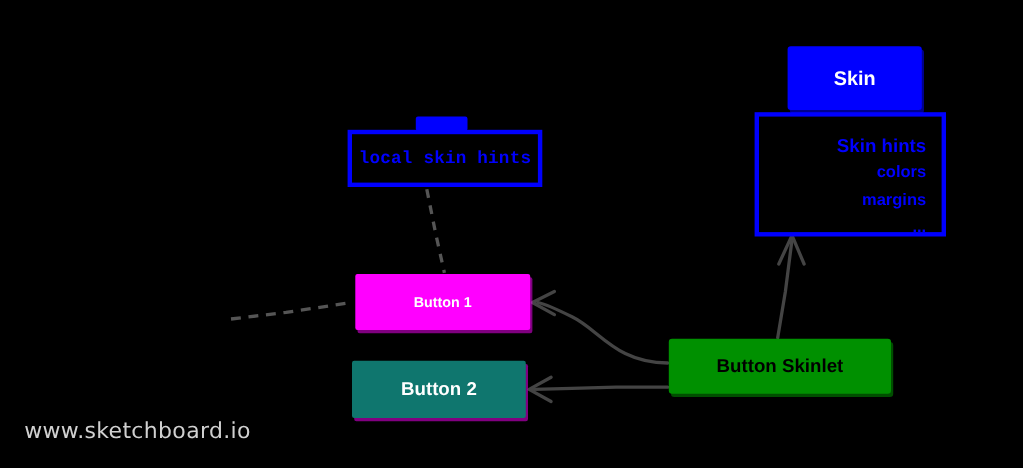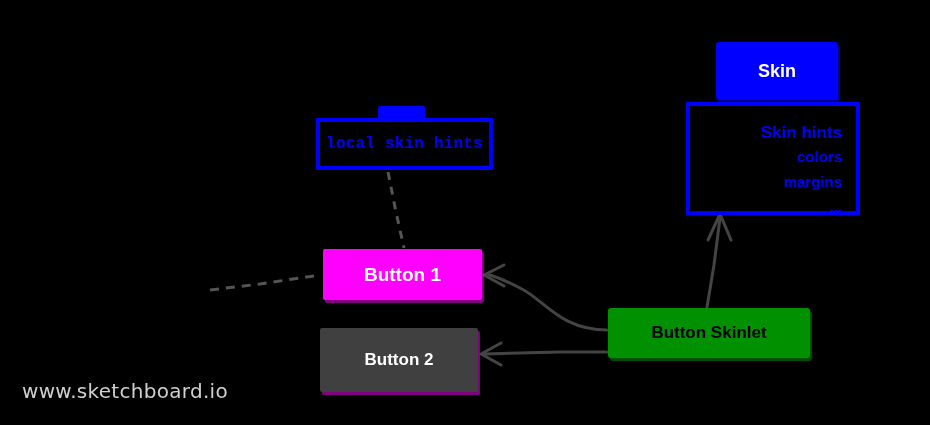--- a/index.html
+++ b/index.html
@@ -38,30 +38,30 @@
     border-radius: 3px;
     box-shadow: 2px 3px 0 rgba(0,0,255,0.55);
   }
   .node-button1 {
     left: 323px;
     top: 249px;
     width: 159px;
     height: 51px;
     background: #ff00ff;
     color: #ffffff;
-    font-size: 19px;
+    font-size: 13px;
     border-radius: 2px;
     box-shadow: 2px 3px 0 rgba(255,0,255,0.5);
   }
   .node-button2 {
     left: 320px;
     top: 328px;
     width: 158px;
-    height: 64px;
-    background: #404040;
+    height: 52px;
+    background: #0f766e;
     color: #ffffff;
     font-size: 17px;
     border-radius: 2px;
     box-shadow: 2px 3px 0 rgba(255,0,255,0.5);
   }
   .node-animator {
     left: 41px;
     top: 260px;
     width: 166px;
     height: 57px;

